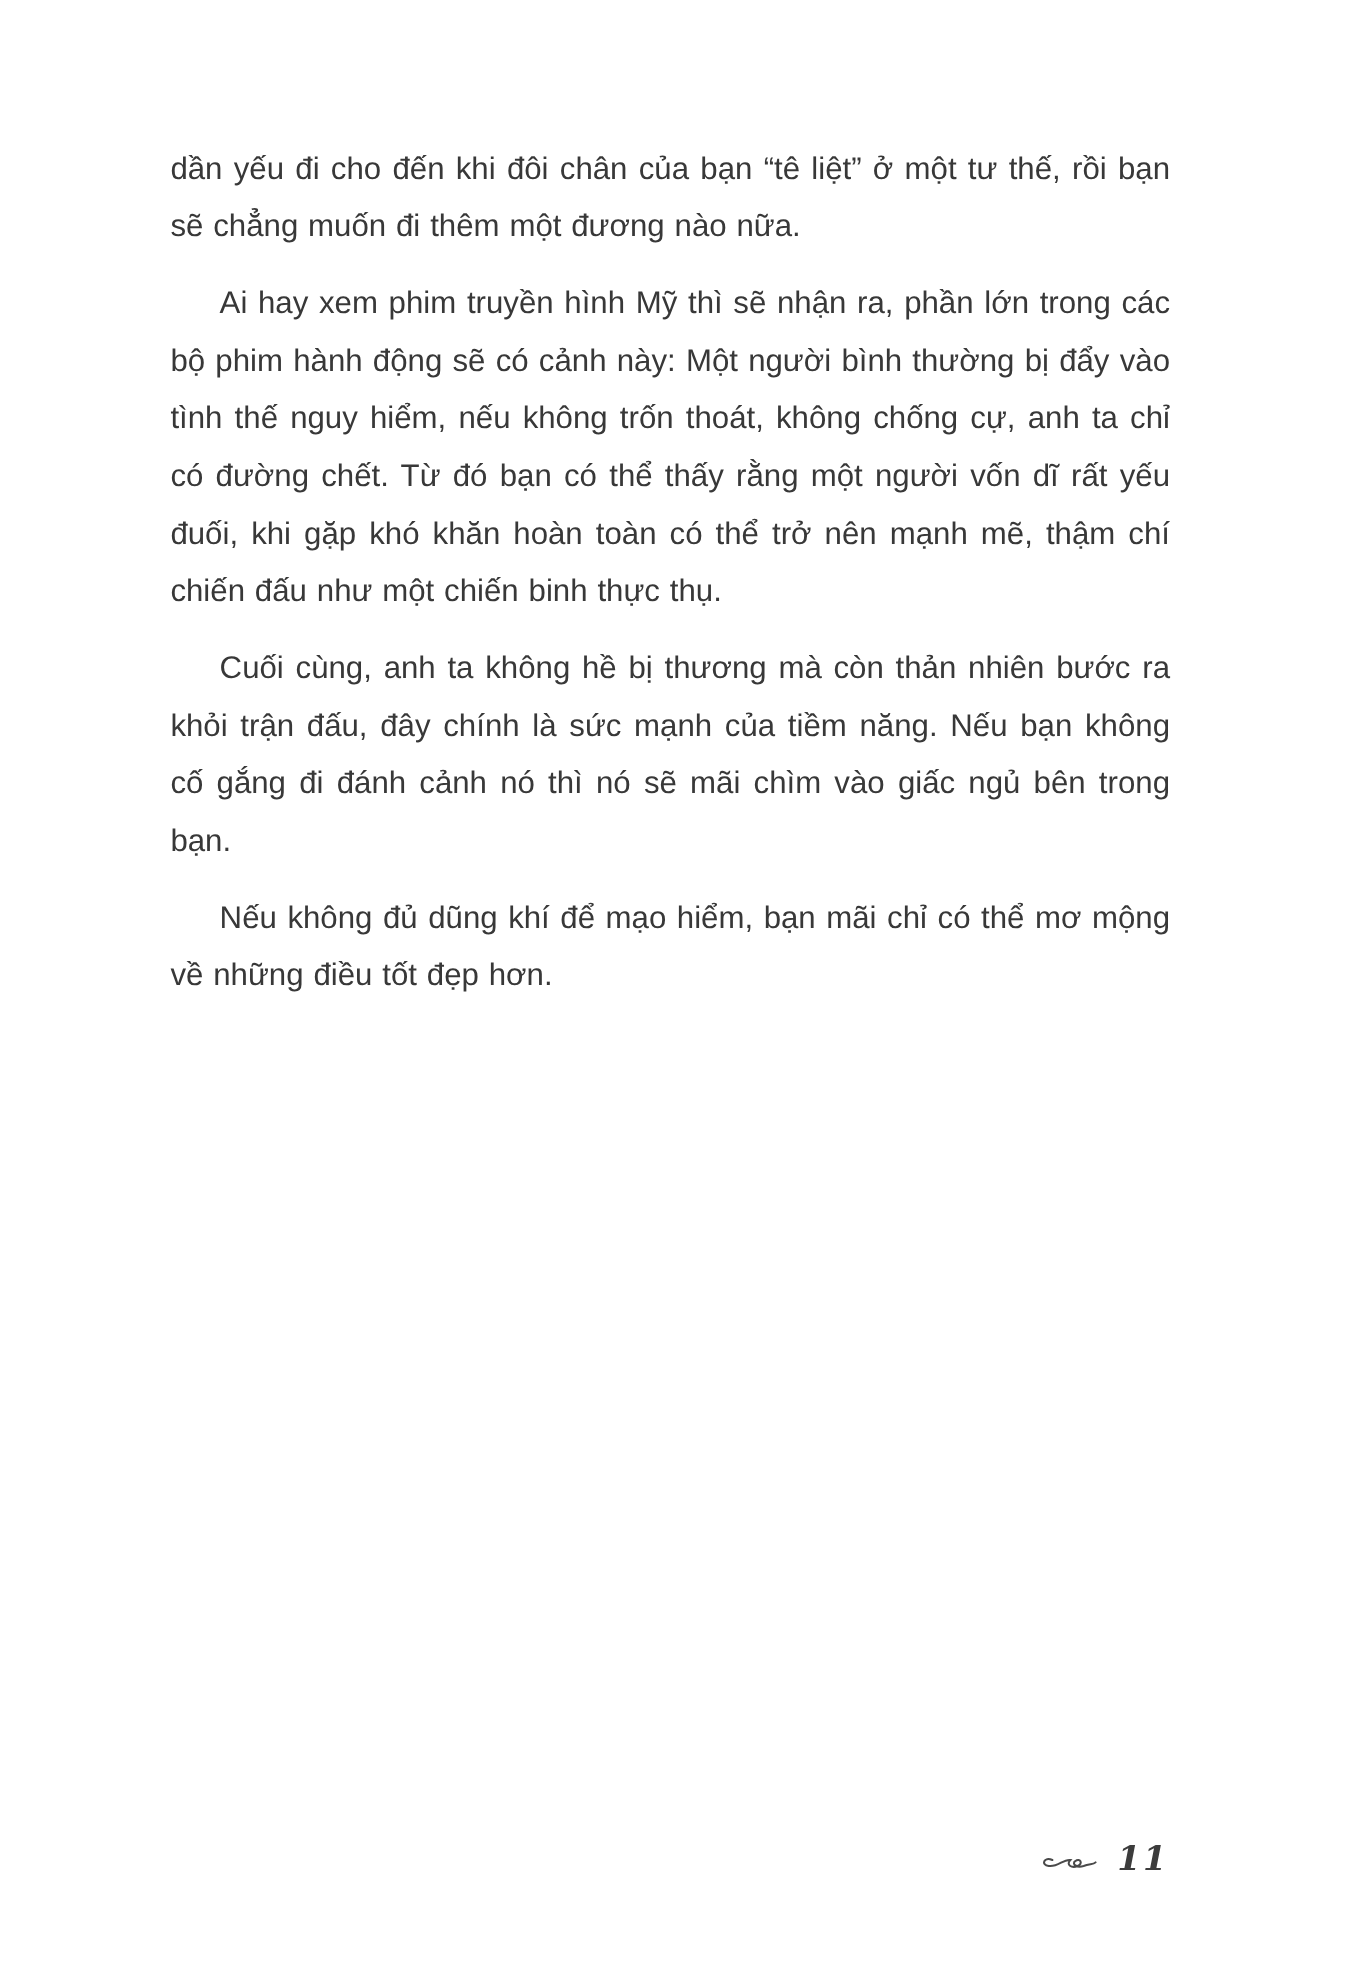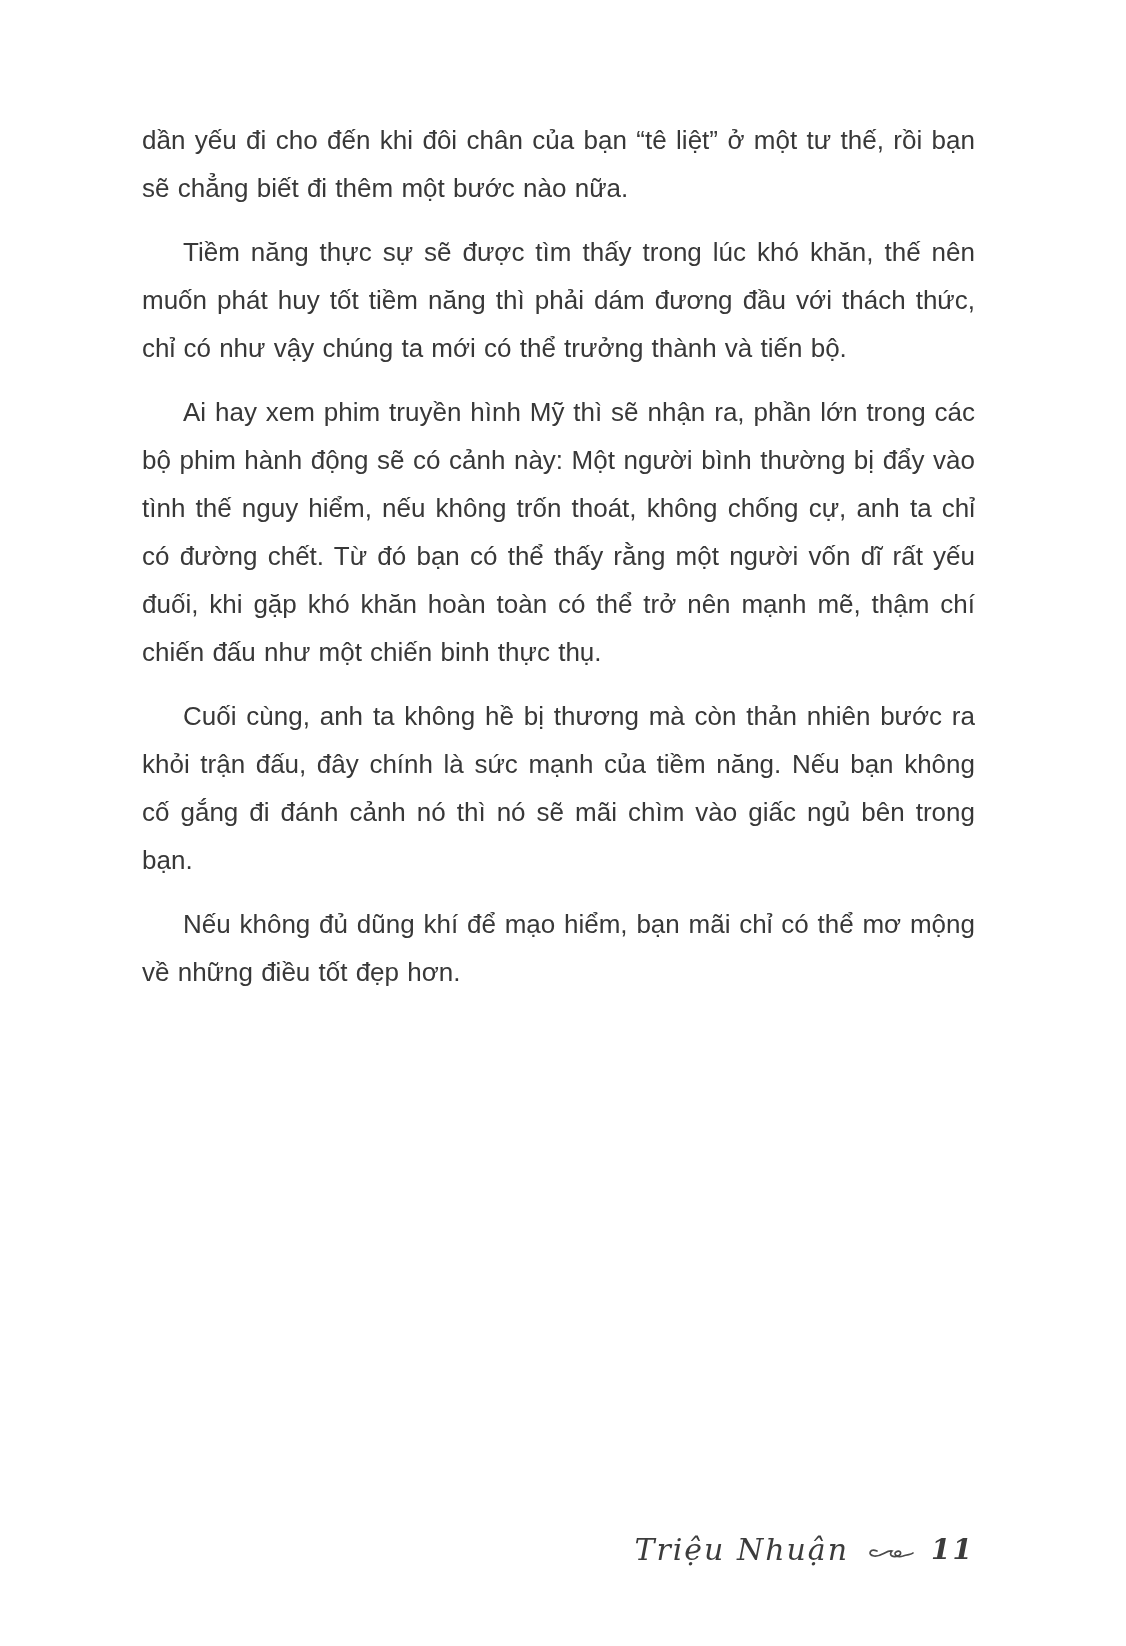--- a/index.html
+++ b/index.html
@@ -64,29 +64,27 @@
     letter-spacing: 2px;
     color: #3c3c3c;
   }
 </style>
 </head>
 <body>
 
 <div class="page">
 
   <main class="content">
-    <p class="para no-indent">dần yếu đi cho đến khi đôi chân của bạn “tê liệt” ở một tư thế, rồi bạn sẽ chẳng biết đi thêm một bước nào nữa.</p>
-    <p class="para">Tiềm năng thực sự sẽ được tìm thấy trong lúc khó khăn, thế nên muốn phát huy tốt tiềm năng thì phải dám đương đầu với thách thức, chỉ có như vậy chúng ta mới có thể trưởng thành và tiến bộ.</p>
+    <p class="para no-indent">dần yếu đi cho đến khi đôi chân của bạn “tê liệt” ở một tư thế, rồi bạn sẽ chẳng muốn đi thêm một đương nào nữa.</p>
     <p class="para">Ai hay xem phim truyền hình Mỹ thì sẽ nhận ra, phần lớn trong các bộ phim hành động sẽ có cảnh này: Một người bình thường bị đẩy vào tình thế nguy hiểm, nếu không trốn thoát, không chống cự, anh ta chỉ có đường chết. Từ đó bạn có thể thấy rằng một người vốn dĩ rất yếu đuối, khi gặp khó khăn hoàn toàn có thể trở nên mạnh mẽ, thậm chí chiến đấu như một chiến binh thực thụ.</p>
     <p class="para">Cuối cùng, anh ta không hề bị thương mà còn thản nhiên bước ra khỏi trận đấu, đây chính là sức mạnh của tiềm năng. Nếu bạn không cố gắng đi đánh cảnh nó thì nó sẽ mãi chìm vào giấc ngủ bên trong bạn.</p>
     <p class="para">Nếu không đủ dũng khí để mạo hiểm, bạn mãi chỉ có thể mơ mộng về những điều tốt đẹp hơn.</p>
   </main>
 
   <footer class="footer">
-    <span class="author">Triệu Nhuận</span>
     <span class="flourish">
       <svg width="50" height="20" viewBox="0 0 50 20" aria-hidden="true">
         <path d="M12 8 C5 5 2 12 9 13 C17 14 21 7 27 8 C23 12 28 15 33 13 C38 11 35 6 31 9 C28 11 32 15 38 13 C43 11 46 12 48 10" fill="none" stroke="#4a4a4a" stroke-width="1.7" stroke-linecap="round"></path>
       </svg>
     </span>
     <span class="pagenum">11</span>
   </footer>
 
 </div>
 

